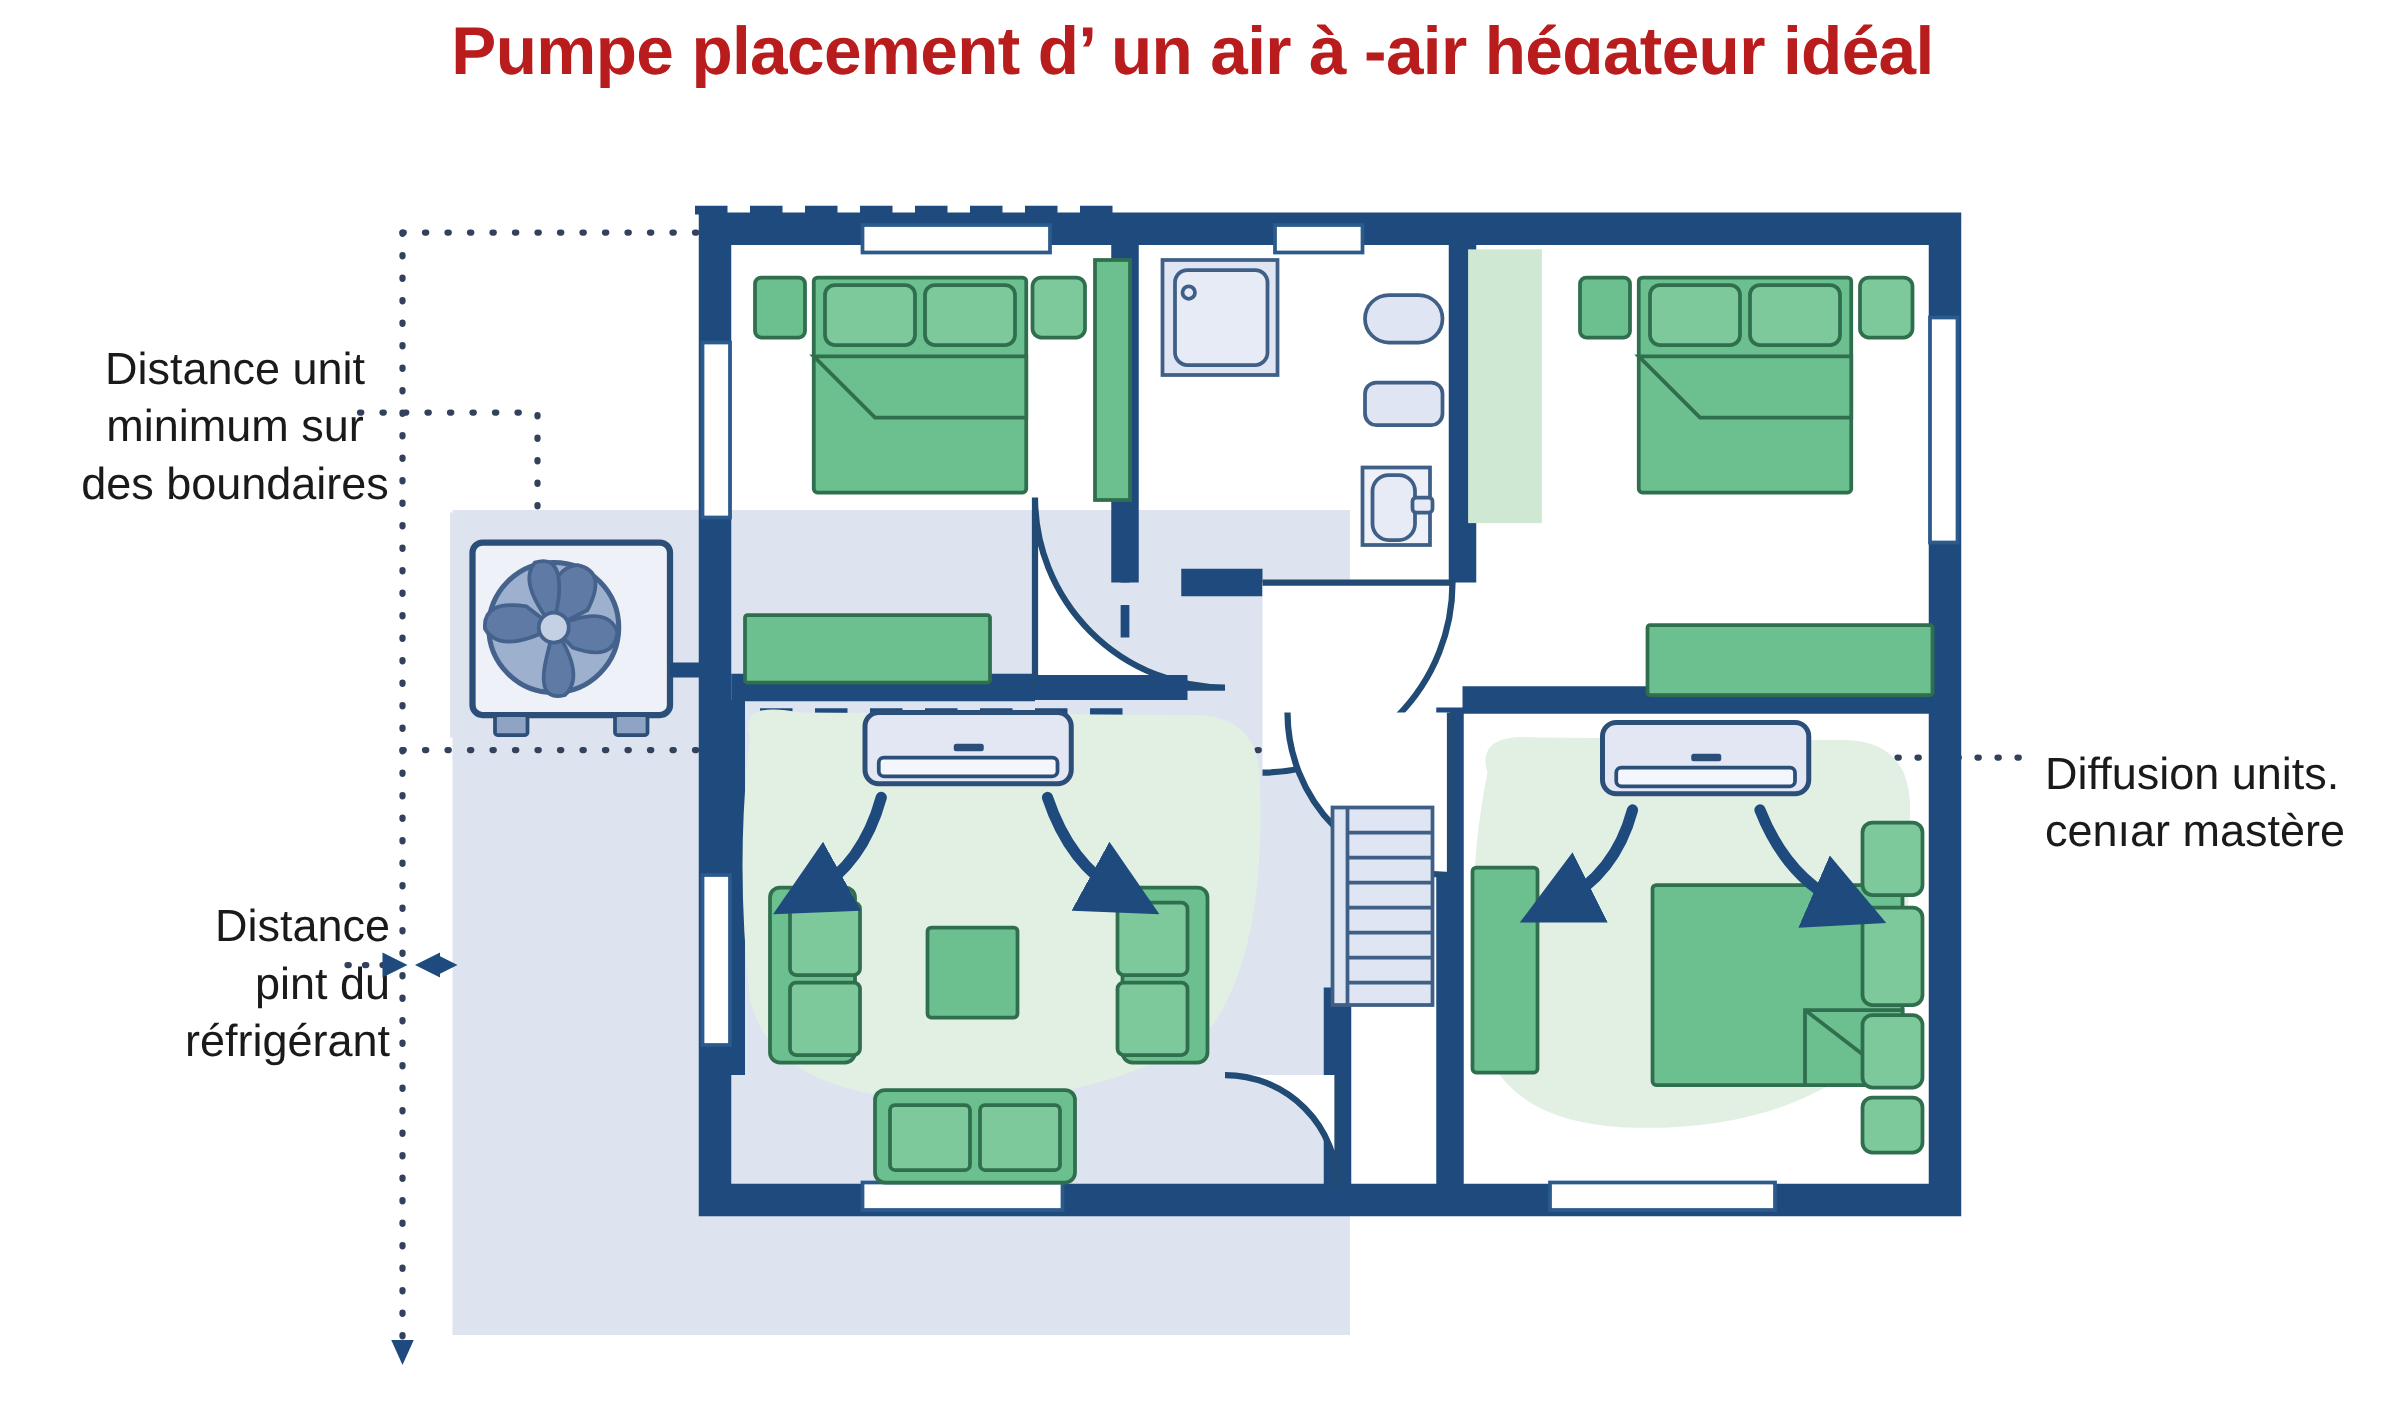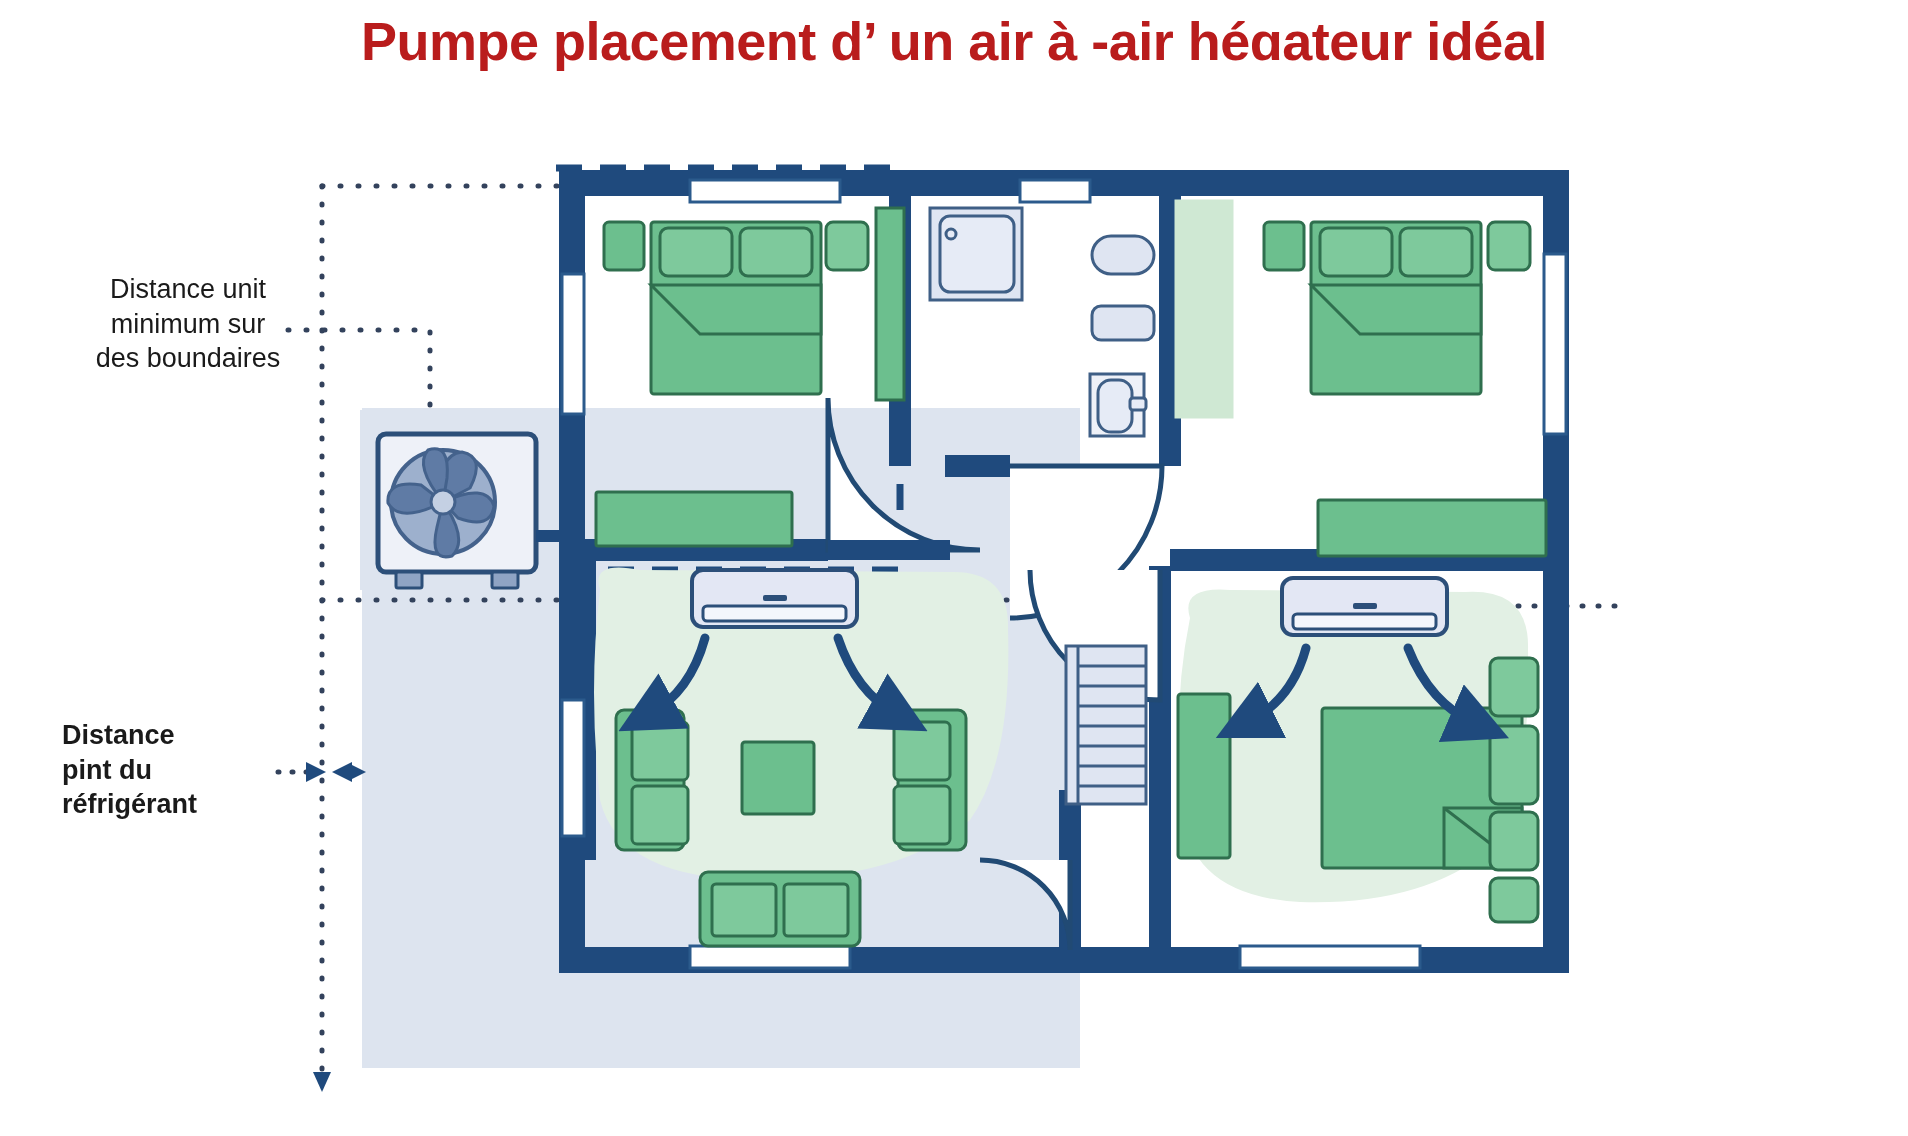--- a/index.html
+++ b/index.html
@@ -27,37 +27,36 @@
     font-weight: bold;
     color: #b91c1c;
     letter-spacing: -0.5px;
     white-space: nowrap;
     text-shadow: 0 1px 0 rgba(255,255,255,0.5);
     font-family: "Liberation Sans", sans-serif;
   }
   .label {
     position: absolute;
     color: #1a1a1a;
-    font-size: 27px;
+    font-size: 36px;
     line-height: 1.28;
     font-family: "Liberation Sans", sans-serif;
     white-space: pre-line;
   }
   #lbl-boundary {
     left: 48px;
     top: 272px;
     width: 280px;
     text-align: center;
   }
   #lbl-refrigerant {
     left: 62px;
     top: 718px;
     width: 250px;
-    text-align: left;
-    font-weight: bold;
+    text-align: right;
   }
   #lbl-diffusion {
     left: 1636px;
     top: 596px;
     width: 260px;
     text-align: left;
   }
   #lbl-terrasse {
     left: 390px;
     top: 757px;
@@ -76,20 +75,22 @@
 <div id="stage">
 
   <div id="title">Pumpe placement d’ un air à -air héɑateur idéal</div>
 
   <div class="label" id="lbl-boundary">Distance unit
 minimum sur
 des boundaires</div>
   <div class="label" id="lbl-refrigerant">Distance
 pint du
 réfrigérant</div>
+  <div class="label" id="lbl-diffusion">Diffusion units.
+cenıar mastère</div>
   <div class="label" id="lbl-terrasse">Terrasse</div>
 
   <svg id="plan" width="1908" height="1136" viewBox="0 0 1908 1136">
     <defs>
       <marker id="arrowhead" markerWidth="7" markerHeight="7" refX="3" refY="3.5" orient="auto">
         <polygon points="0,0 7,3.5 0,7" fill="#1f4a7d"></polygon>
       </marker>
       <marker id="arrowsmall" markerWidth="6" markerHeight="6" refX="5" refY="3" orient="auto">
         <polygon points="0,0 6,3 0,6" fill="#1f4a7d"></polygon>
       </marker>

